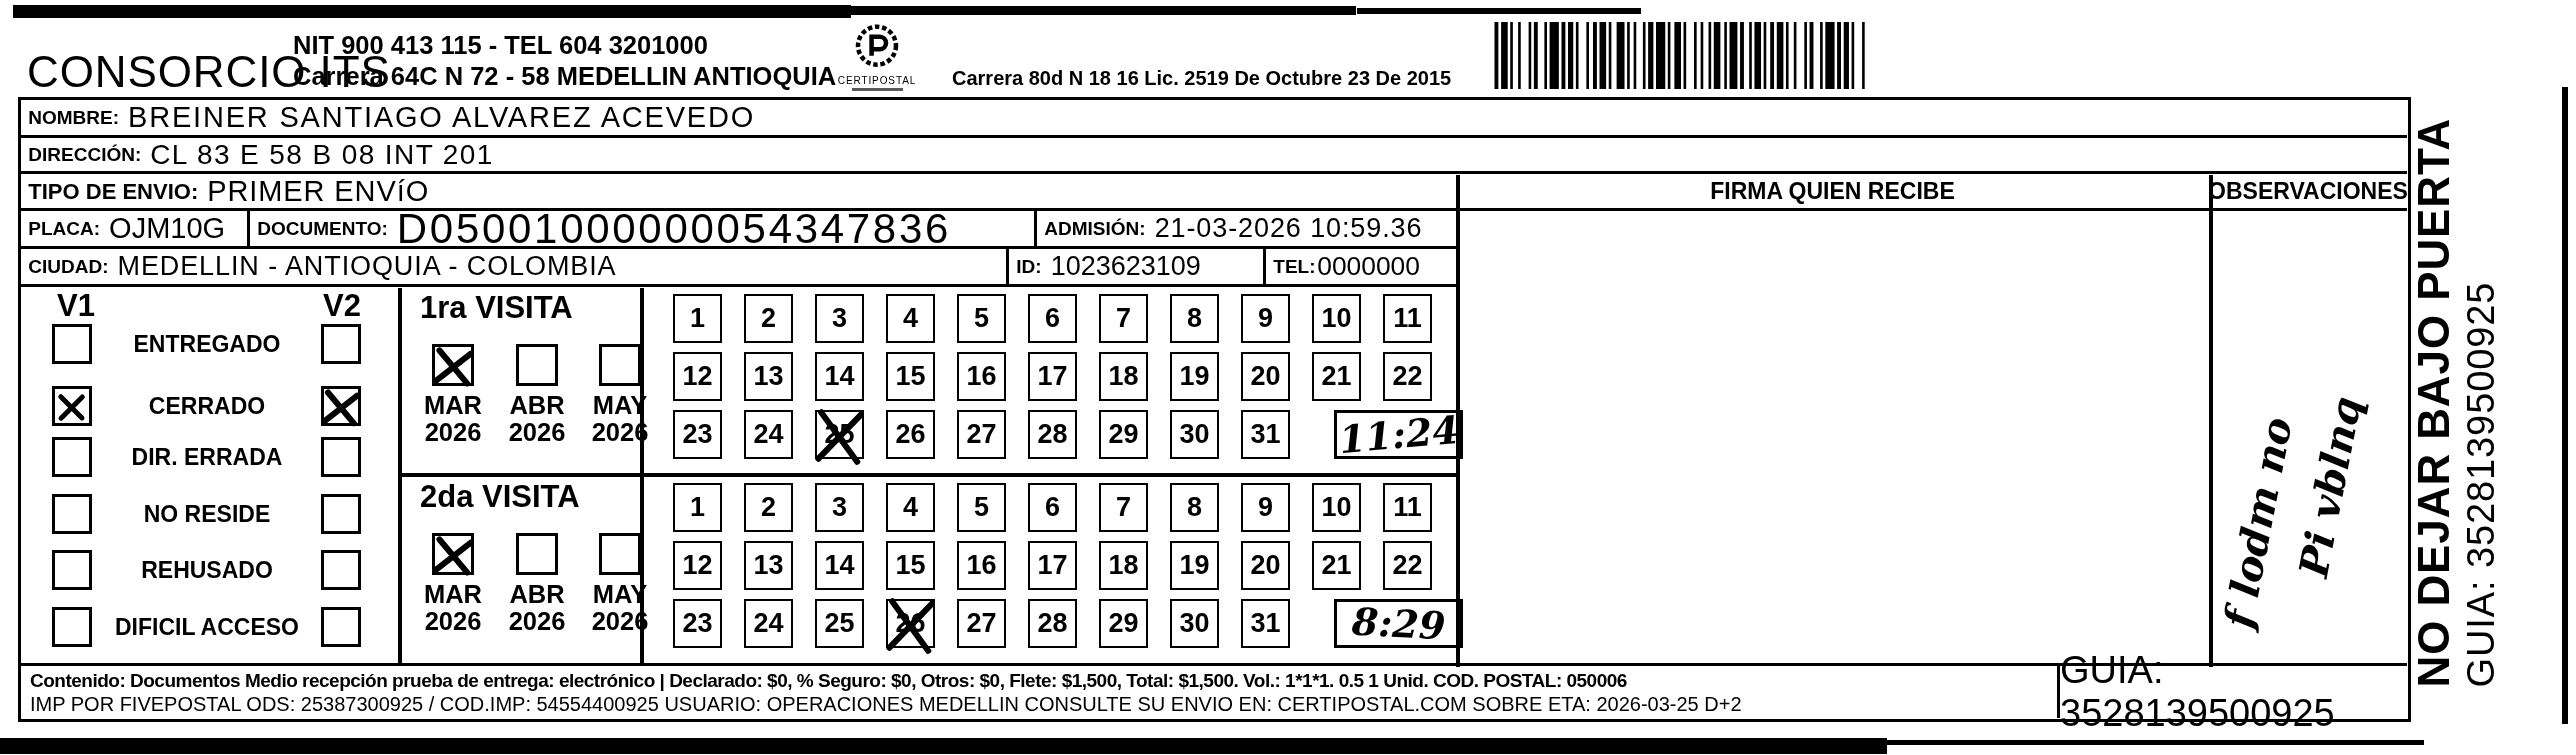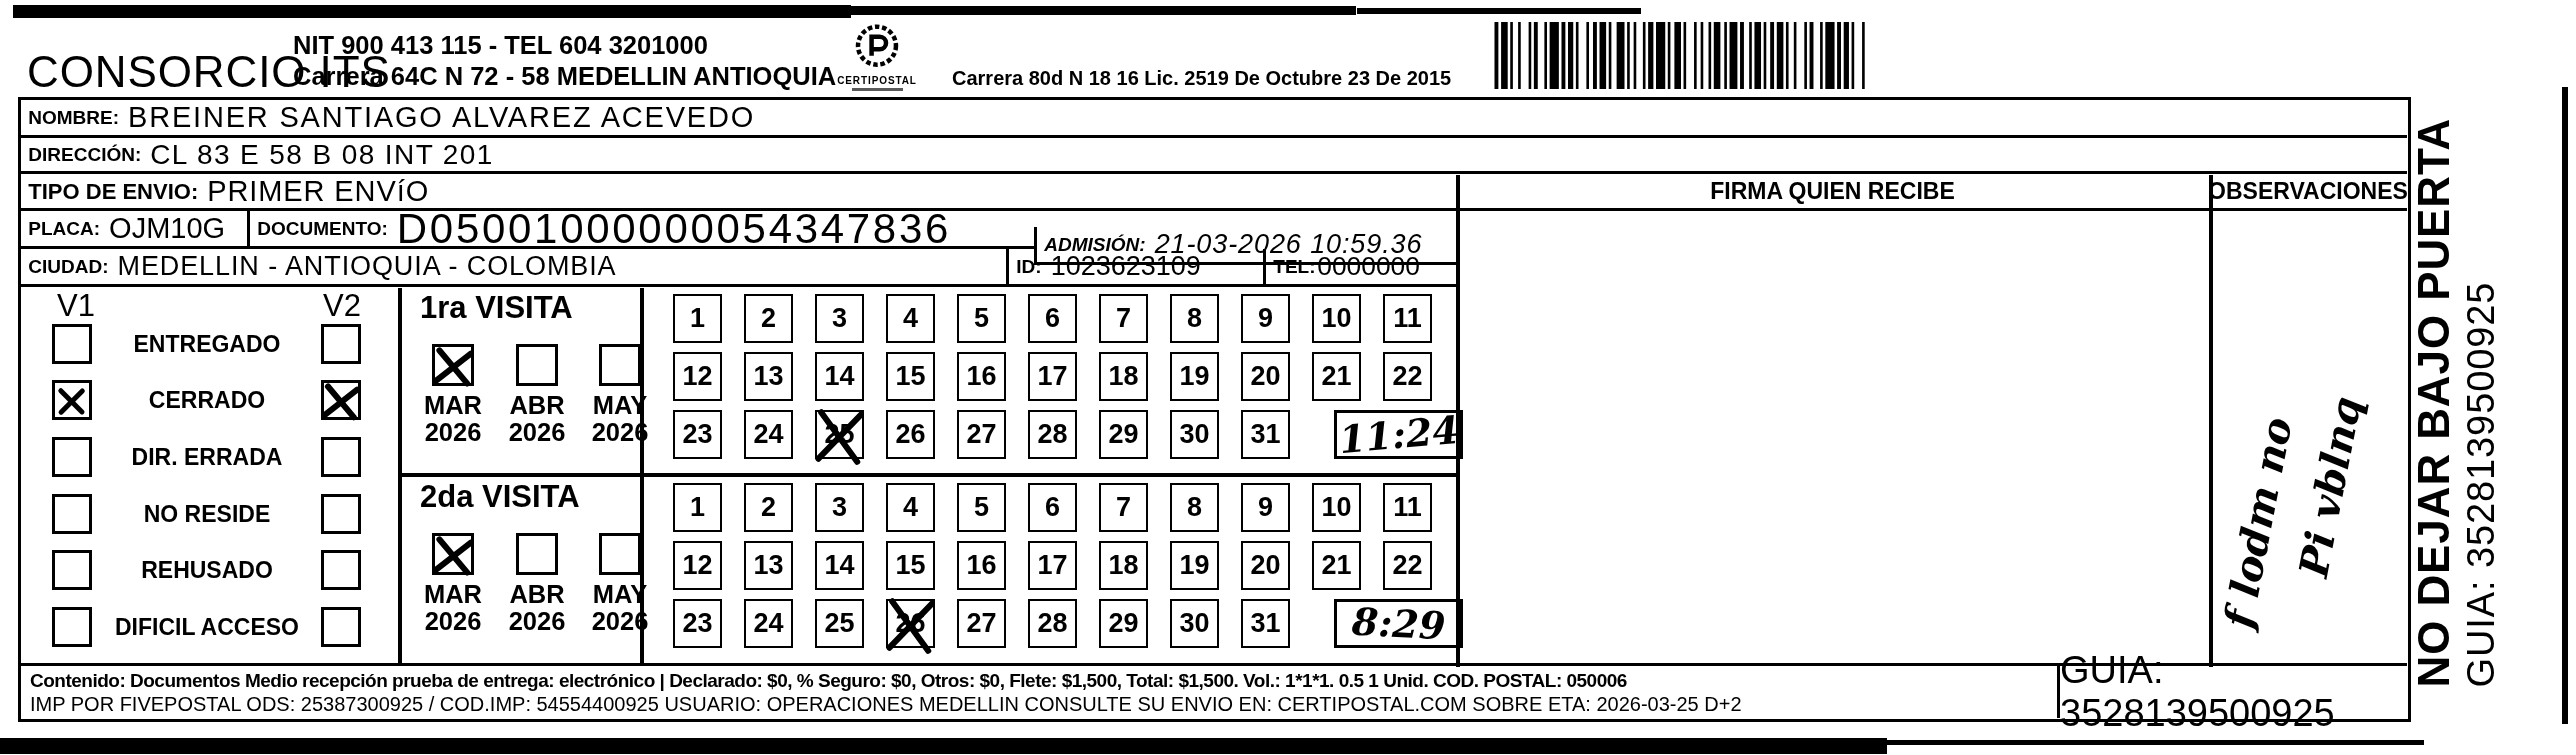--- a/index.html
+++ b/index.html
@@ -24,21 +24,21 @@
   .cross{position:absolute;inset:0;pointer-events:none;}
   .cross::before,.cross::after{content:"";position:absolute;left:-2%;top:48%;width:104%;height:4.6px;
        background:#000;border-radius:2.7px;}
   .cross::before{transform:rotate(45deg);} .cross::after{transform:rotate(-45deg);}
   .cross.hand::before,.cross.hand::after{height:5.5px;left:-18%;width:136%;}
   .cross.hand::before{transform:rotate(50deg);} .cross.hand::after{transform:rotate(-38deg);}
   .cross.big::before,.cross.big::after{height:5.5px;left:-24%;width:148%;}
   .cross.big::before{transform:rotate(54deg);} .cross.big::after{transform:rotate(-46deg);}
   
   #status-panel{position:absolute;left:0;top:188px;width:377px;height:375px;}
-  .vhead{position:absolute;top:0;font-size:31px;font-weight:normal;}
+  .vhead{position:absolute;top:0;font-size:31px;font-weight:bold;}
   .status-row{position:absolute;width:100%;height:44px;}
   .status-row .cb{position:absolute;}
   .status-label{position:absolute;left:84px;width:204px;text-align:center;top:7.3px;
                 font-size:23px;font-weight:bold;}
   
   .visit{position:absolute;left:381px;width:1054px;height:186px;}
   .visit-title{position:absolute;left:18px;top:1.8px;font-size:31px;font-weight:bold;}
   .month{position:absolute;top:56px;width:80px;display:flex;flex-direction:column;align-items:center;}
   .month .mlab{font-size:25.5px;font-weight:bold;margin-top:5.5px;line-height:27px;}
   .grid-row{position:absolute;left:271px;display:flex;gap:22px;}
@@ -80,21 +80,21 @@
 
   <div class="abs" style="left:27px;top:47px;font-size:44px;letter-spacing:0.9px;">CONSORCIO ITS</div>
   <div class="abs" style="left:293px;top:31px;font-size:25.5px;font-weight:bold;">NIT 900 413 115 - TEL 604 3201000</div>
   <div class="abs" style="left:293px;top:62px;font-size:25.5px;font-weight:bold;">Carrera 64C N 72 - 58 MEDELLIN ANTIOQUIA</div>
 
   <div class="abs" style="left:836px;top:22px;width:82px;text-align:center;">
     <svg width="56" height="51" viewBox="0 0 62 56" style="display:block;margin:0 auto;">
       <circle cx="31" cy="26" r="21" fill="none" stroke="#000" stroke-width="5" stroke-dasharray="5 3"></circle>
       <path d="M25 37 V16 h9 a7 7 0 0 1 0 14 h-9" fill="none" stroke="#000" stroke-width="5"></path>
     </svg>
-    <div style="font-size:10px;font-weight:bold;letter-spacing:0.9px;margin-top:1.8px;">CERTIPOSTAL</div>
+    <div style="font-size:10px;font-weight:normal;letter-spacing:0.9px;margin-top:1.8px;">CERTIPOSTAL</div>
     <div class="ink" style="width:51px;height:3.6px;margin:1.8px auto 0;opacity:.65;"></div>
   </div>
 
   <div class="abs" style="left:952px;top:67px;font-size:20px;font-weight:bold;">Carrera 80d N 18 16  Lic. 2519 De Octubre 23 De 2015</div>
 
   <svg id="barcode" class="abs" style="left:1490px;top:22px;" width="382" height="67" viewBox="0 0 420 74">
       <rect x="4.0" y="0" width="4.3" height="74" fill="#000"></rect>
       <rect x="11.3" y="0" width="7.3" height="74" fill="#000"></rect>
       <rect x="21.4" y="0" width="2.9" height="74" fill="#000"></rect>
       <rect x="30.1" y="0" width="2.9" height="74" fill="#000"></rect>
@@ -162,21 +162,21 @@
     <div class="cell bb hdrcell" style="left:2188px;top:75px;width:198px;height:36px;">OBSERVACIONES</div>
 
     <div class="cell bb" style="left:0;top:111px;width:226px;height:38px;">
       <span class="lbl">PLACA:</span>
       <span class="val" style="font-size:29px;">OJM10G</span>
     </div>
     <div class="cell bb bl" style="left:226px;top:111px;width:788px;height:38px;">
       <span class="lbl">DOCUMENTO:</span>
       <span class="val" style="font-size:42px;letter-spacing:2.7px;">D05001000000054347836</span>
     </div>
-    <div class="cell bb bl" style="left:1013px;top:127px;width:424px;height:38px;font-style:italic;">
+    <div class="cell bb bl" style="left:1013px;top:111px;width:424px;height:38px;">
       <span class="lbl">ADMISIÓN:</span>
       <span class="val" style="font-size:27px;letter-spacing:0.9px;text-align:center;">21-03-2026 10:59.36</span>
     </div>
 
     <div class="cell bb" style="left:0;top:149px;width:985px;height:38px;">
       <span class="lbl">CIUDAD:</span>
       <span class="val" style="font-size:27px;letter-spacing:0.9px;">MEDELLIN - ANTIOQUIA - COLOMBIA</span>
     </div>
     <div class="cell bb bl" style="left:985px;top:149px;width:257px;height:38px;">
       <span class="lbl">ID:</span>
@@ -195,21 +195,21 @@
 
     <div id="status-panel">
       <div class="vhead" style="left:36px;">V1</div>
       <div class="vhead" style="left:302px;">V2</div>
       <div id="status-rows">
           <div class="status-row" style="top: 36px;">
             <div class="cb" style="left: 31px;"></div>
             <div class="status-label">ENTREGADO</div>
             <div class="cb" style="left: 300px;"></div>
           </div>
-          <div class="status-row" style="top: 92px;">
+          <div class="status-row" style="top: 98px;">
             <div class="cb" style="left: 31px;">
               <span class="cross "></span>
             </div>
             <div class="status-label">CERRADO</div>
             <div class="cb" style="left: 300px;">
               <span class="cross hand"></span>
             </div>
           </div>
           <div class="status-row" style="top: 149px;">
             <div class="cb" style="left: 31px;"></div>

